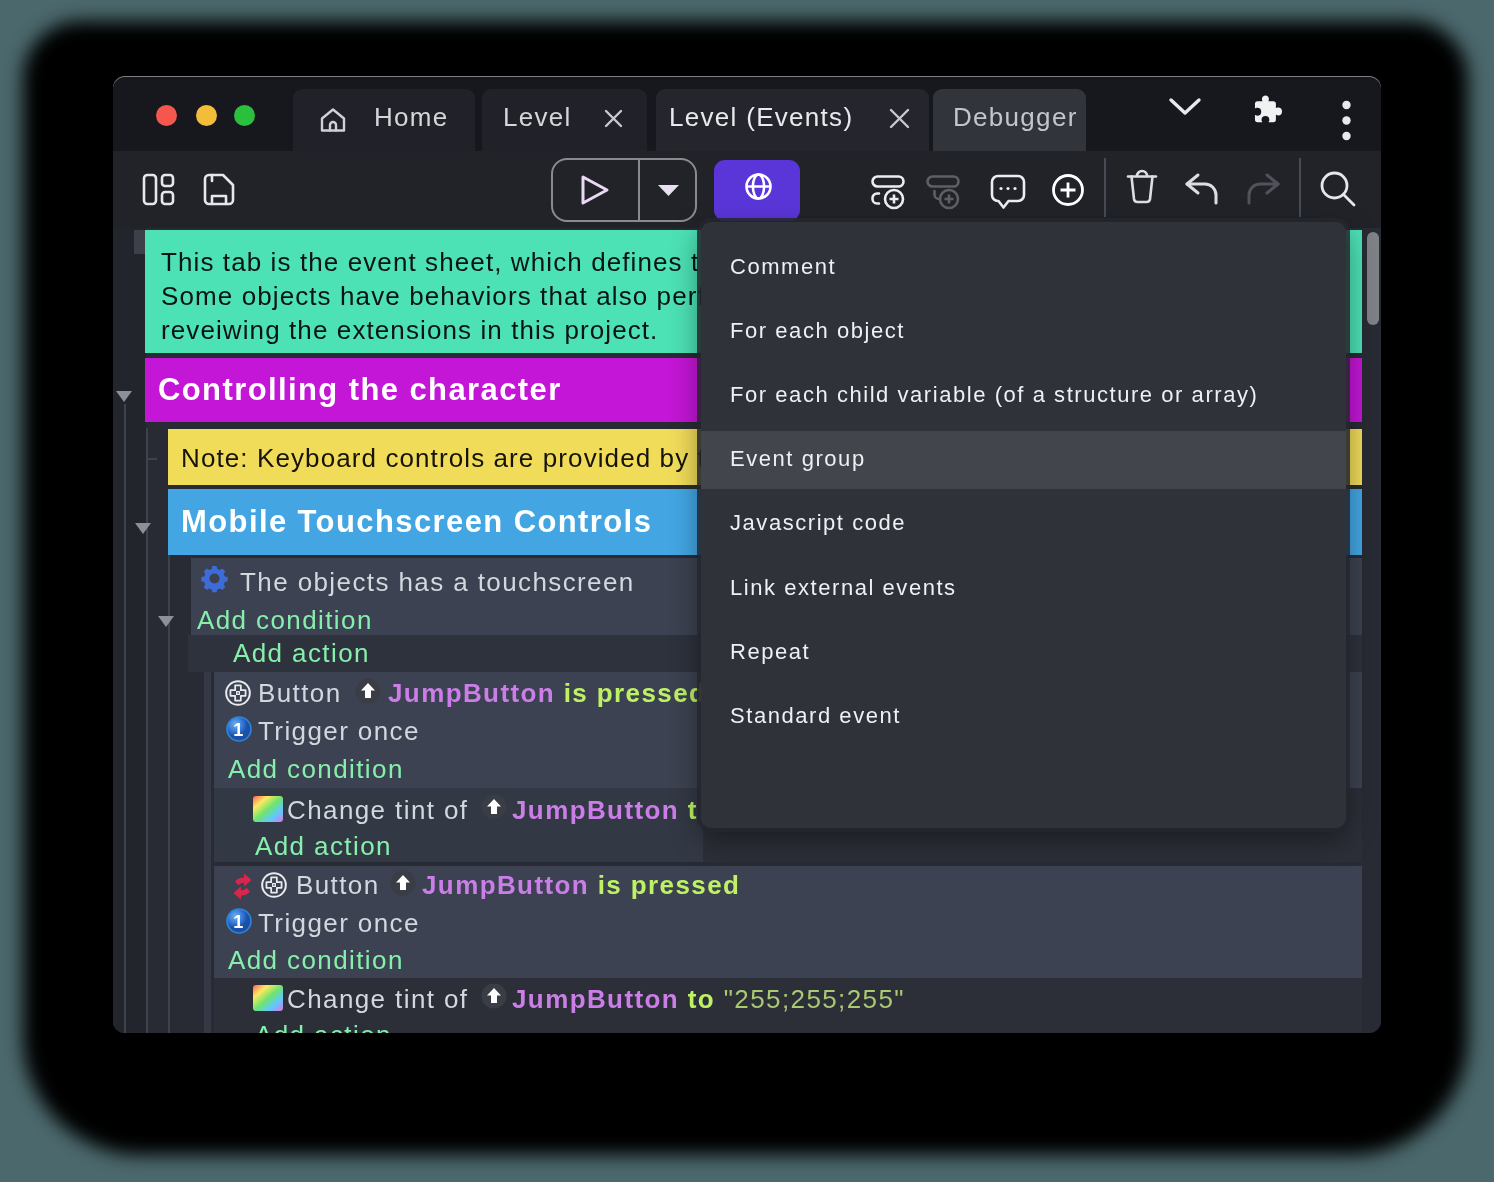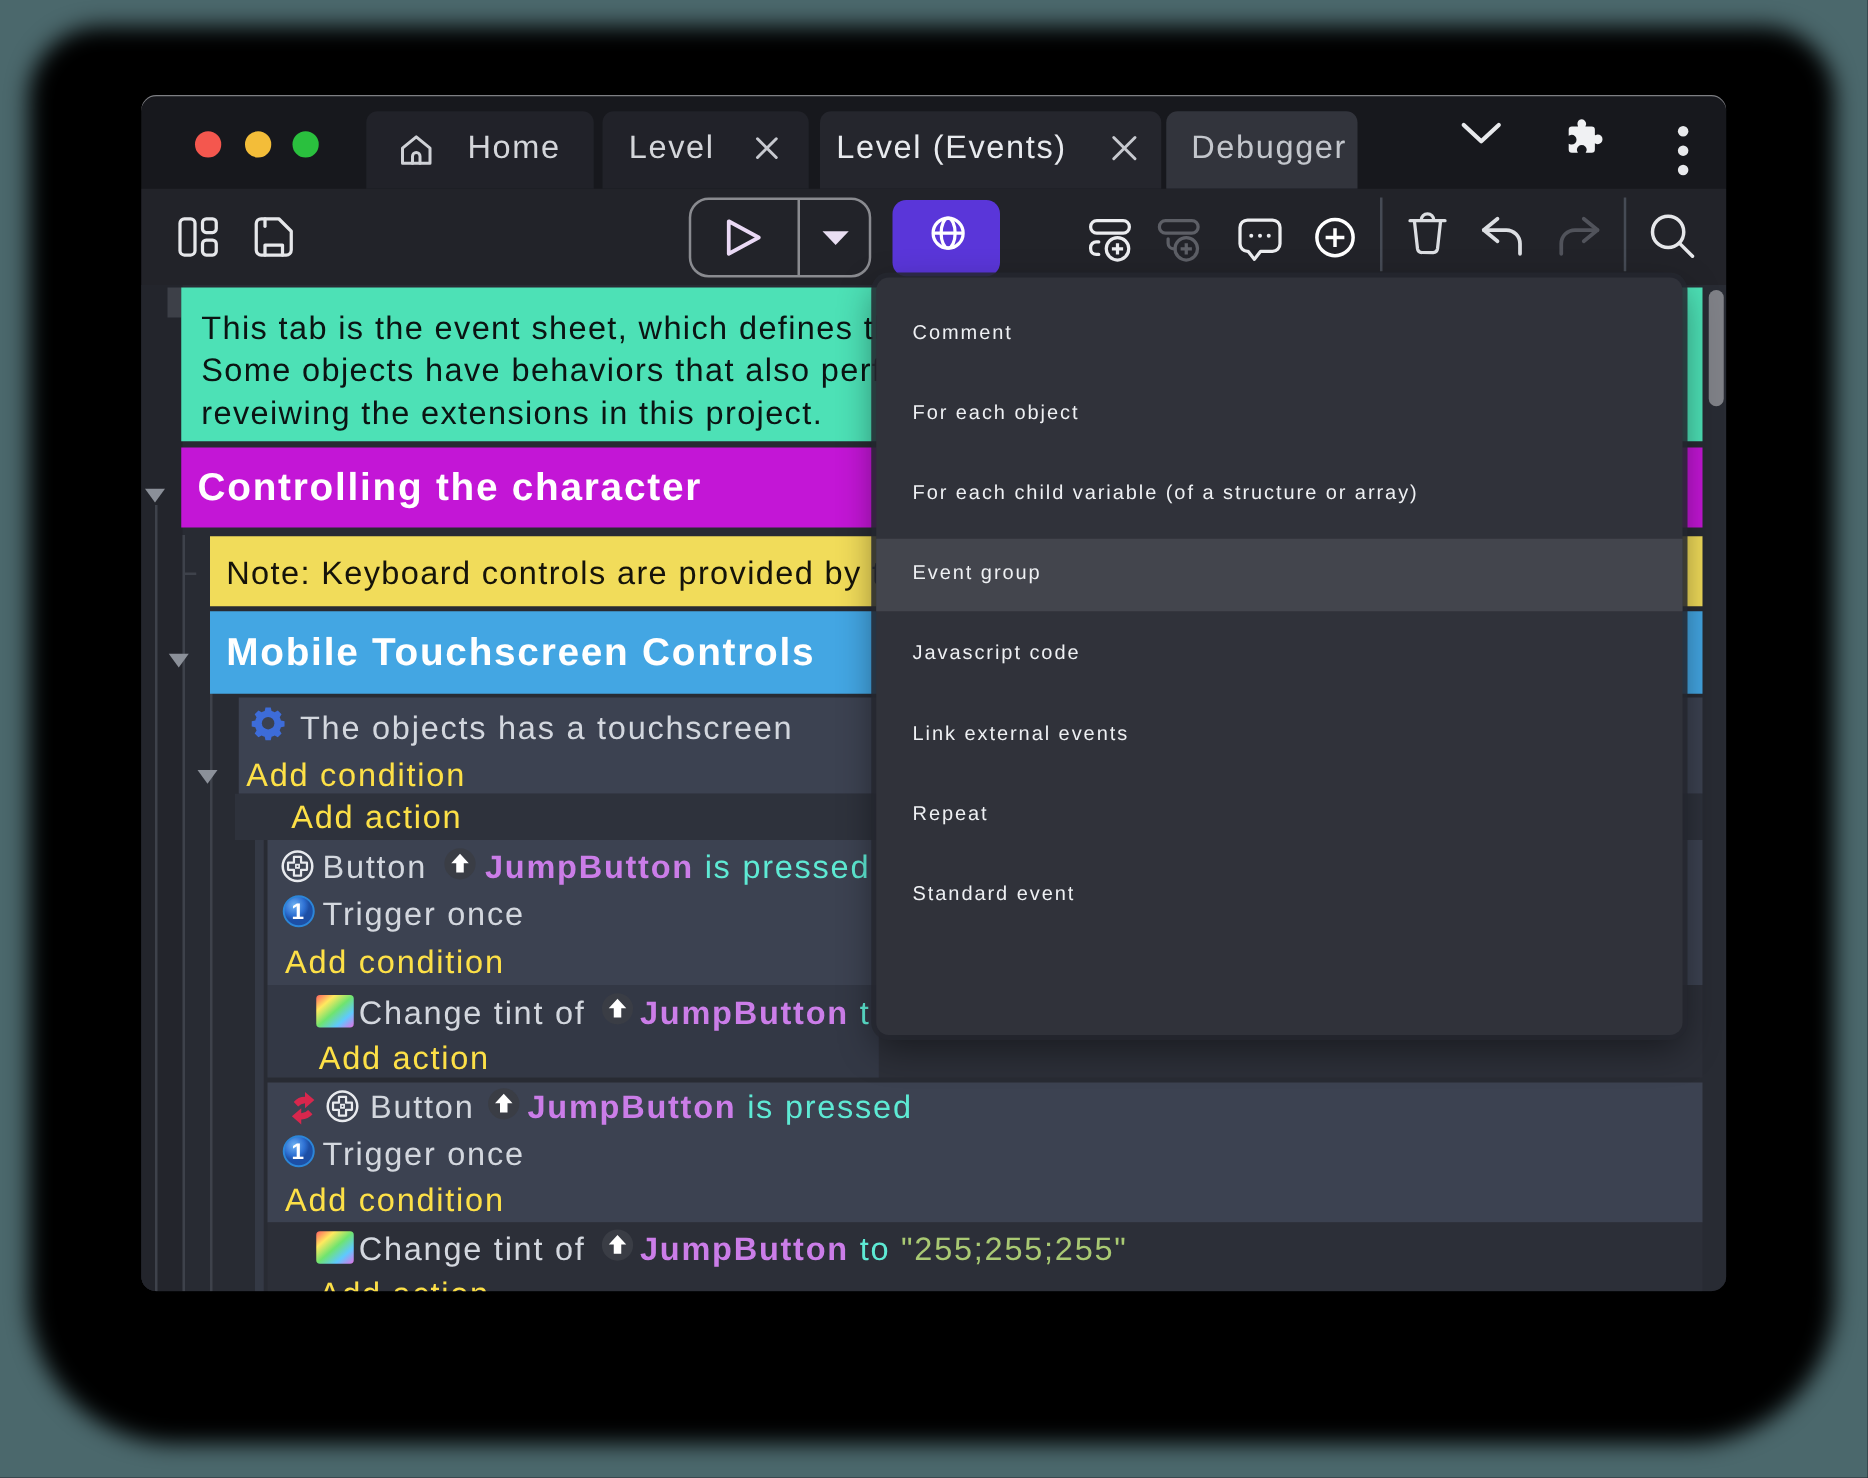--- a/index.html
+++ b/index.html
@@ -13,30 +13,30 @@
   
   .light{position:absolute;width:21px;height:21px;border-radius:50%;top:29px}
   .tab{position:absolute;top:13px;height:62px;border-radius:9px 9px 0 0;background:#212229}
   .tabtxt{color:#d4d6da;font-size:26px;letter-spacing:1.3px;font-weight:500}
   
   #toolbar{position:absolute;left:0;top:75px;width:1268px;height:77px;background:#222329}
   
   #sheet{position:absolute;left:0;top:152px;width:1268px;height:805px;background:#282b33;font-size:26px;letter-spacing:1.4px}
   #marginstrip{position:absolute;left:0;top:0;width:33px;height:805px;background:#23252c}
   .row{position:absolute;left:32px;width:1217px;white-space:nowrap}
-  .dim{color:#fde047}
+  .dim{color:#86efac}
   .evt{background:#3c4251;color:#d3d7de}
   .act{background:#2c2f38;color:#d3d7de}
   .jb{color:#cb7de8;font-weight:700}
-  .w{color:#5eead4;font-weight:400}
+  .w{color:#bef264;font-weight:700}
   .vline{position:absolute;width:2px;background:#3e424b}
   .arrow{position:absolute;width:0;height:0;border-left:8px solid transparent;border-right:8px solid transparent;border-top:11px solid #8b9099}
   
   #menu{position:absolute;left:701px;top:222px;width:645px;height:606px;background:#30323a;
-        border-radius:10px;box-shadow:0 0 0 4px rgba(37,39,47,.85), 0 10px 30px rgba(0,0,0,.45);color:#eef0f3;font-size:16px}
+        border-radius:10px;box-shadow:0 0 0 4px rgba(37,39,47,.85), 0 10px 30px rgba(0,0,0,.45);color:#eef0f3;font-size:22px}
   .mi{position:absolute;left:0;width:645px;height:64px;line-height:64px;padding-left:29px;box-sizing:border-box;letter-spacing:1.55px}
 </style></head>
 <body>
 <div id="blob"></div>
 <div id="win">
   
   <div class="light" style="left:43px;background:#f4574e"></div>
   <div class="light" style="left:83px;background:#f3bd39"></div>
   <div class="light" style="left:121px;background:#2ac03e"></div>
   <div class="tab" style="left:180px;width:182px"></div>

